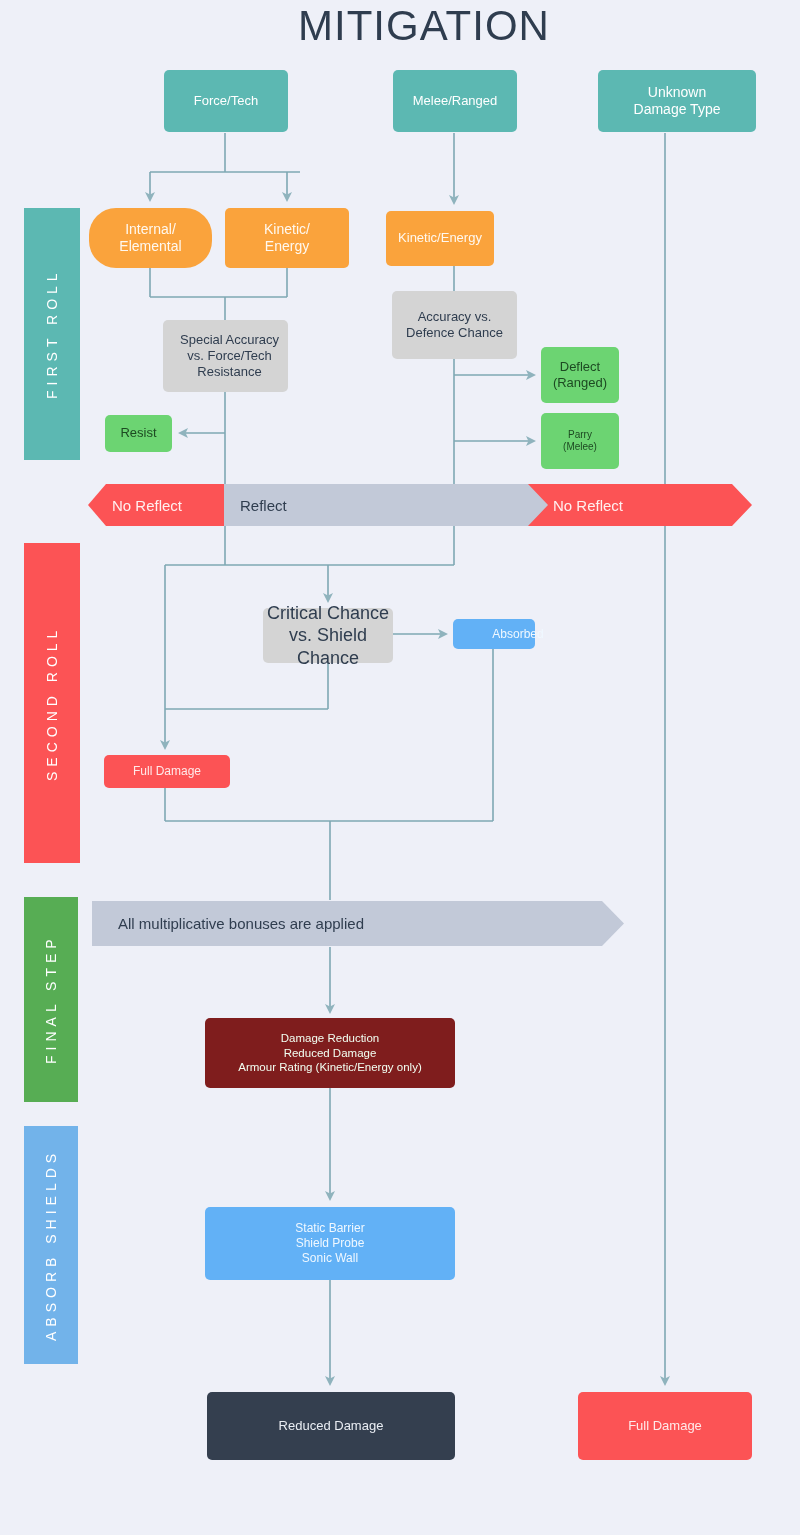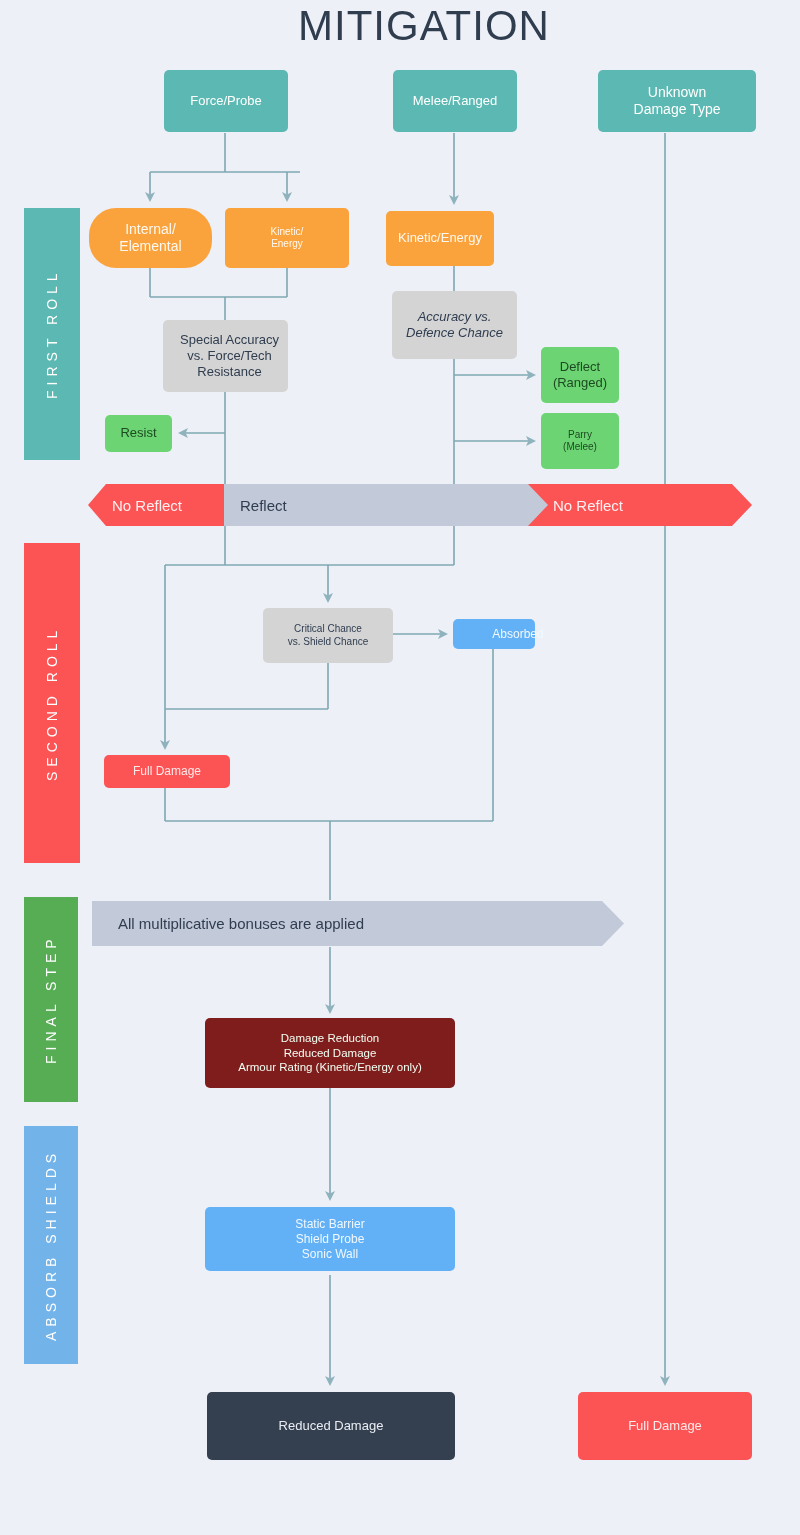--- a/index.html
+++ b/index.html
@@ -168,62 +168,62 @@
   <svg class="banner-wrap" style="left:92px; top:901px; width:532px; height:45px;" viewBox="0 0 532 45" xmlns="http://www.w3.org/2000/svg">
     <path d="M0,0 L510,0 L532,22.5 L510,45 L0,45 Z" fill="#c2c9d8"></path>
   </svg>
   <div class="banner-label lbl-dark" style="left:118px; top:901px; height:45px; font-size:15px;">All multiplicative bonuses are applied</div>
 
   <div class="sidebar s-teal" style="left:24px; top:208px; width:56px; height:252px;">FIRST ROLL</div>
   <div class="sidebar s-red" style="left:24px; top:543px; width:56px; height:320px;">SECOND ROLL</div>
   <div class="sidebar s-green" style="left:24px; top:897px; width:54px; height:205px;">FINAL STEP</div>
   <div class="sidebar s-blue" style="left:24px; top:1126px; width:54px; height:238px;">ABSORB SHIELDS</div>
 
-  <div class="node n-teal" style="left:164px; top:70px; width:124px; height:62px; font-size:13px;">Force/Probe</div>
+  <div class="node n-teal" style="left:164px; top:70px; width:124px; height:62px; font-size:13px;">Force/Tech</div>
 
   <div class="node n-teal" style="left:393px; top:70px; width:124px; height:62px; font-size:13px;">Melee/Ranged</div>
 
   <div class="node n-teal" style="left:598px; top:70px; width:158px; height:62px; font-size:14px;">Unknown
 Damage Type</div>
 
   <div class="node n-orange" style="left:89px; top:208px; width:123px; height:60px; font-size:14px;border-radius:27px;">Internal/
 Elemental</div>
 
-  <div class="node n-orange" style="left:225px; top:208px; width:124px; height:60px; font-size:10px;">Kinetic/
+  <div class="node n-orange" style="left:225px; top:208px; width:124px; height:60px; font-size:14px;">Kinetic/
 Energy</div>
 
   <div class="node n-orange" style="left:386px; top:211px; width:108px; height:55px; font-size:13px;">Kinetic/Energy</div>
 
   <div class="node n-grey" style="left:163px; top:320px; width:125px; height:72px; font-size:13px;padding-left:8px;">Special Accuracy
 vs. Force/Tech
 Resistance</div>
 
-  <div class="node n-grey" style="left:392px; top:291px; width:125px; height:68px; font-size:13px;font-style:italic;">Accuracy vs.
+  <div class="node n-grey" style="left:392px; top:291px; width:125px; height:68px; font-size:13px;">Accuracy vs.
 Defence Chance</div>
 
   <div class="node n-green" style="left:105px; top:415px; width:67px; height:37px; font-size:13px;">Resist</div>
 
   <div class="node n-green" style="left:541px; top:347px; width:78px; height:56px; font-size:13px;">Deflect
 (Ranged)</div>
 
   <div class="node n-green" style="left:541px; top:413px; width:78px; height:56px; font-size:10px;">Parry
 (Melee)</div>
 
-  <div class="node n-grey" style="left:263px; top:608px; width:130px; height:55px; font-size:10px;">Critical Chance
+  <div class="node n-grey" style="left:263px; top:608px; width:130px; height:55px; font-size:18px;">Critical Chance
 vs. Shield Chance</div>
 
   <div class="node n-blue" style="left:453px; top:619px; width:82px; height:30px; font-size:12px;padding-left:48px;">Absorbed</div>
 
   <div class="node n-red" style="left:104px; top:755px; width:126px; height:33px; font-size:12px;">Full Damage</div>
 
   <div class="node n-greend" style="left:205px; top:1018px; width:250px; height:70px; font-size:11.5px;">Damage Reduction
 Reduced Damage
 Armour Rating (Kinetic/Energy only)</div>
 
-  <div class="node n-blue" style="left:205px; top:1207px; width:250px; height:64px; font-size:12px;">Static Barrier
+  <div class="node n-blue" style="left:205px; top:1207px; width:250px; height:73px; font-size:12px;">Static Barrier
 Shield Probe
 Sonic Wall</div>
 
   <div class="node n-dark" style="left:207px; top:1392px; width:248px; height:68px; font-size:13px;">Reduced Damage</div>
 
   <div class="node n-red" style="left:578px; top:1392px; width:174px; height:68px; font-size:13px;">Full Damage</div>
 
 </div>
 
 </body></html>

